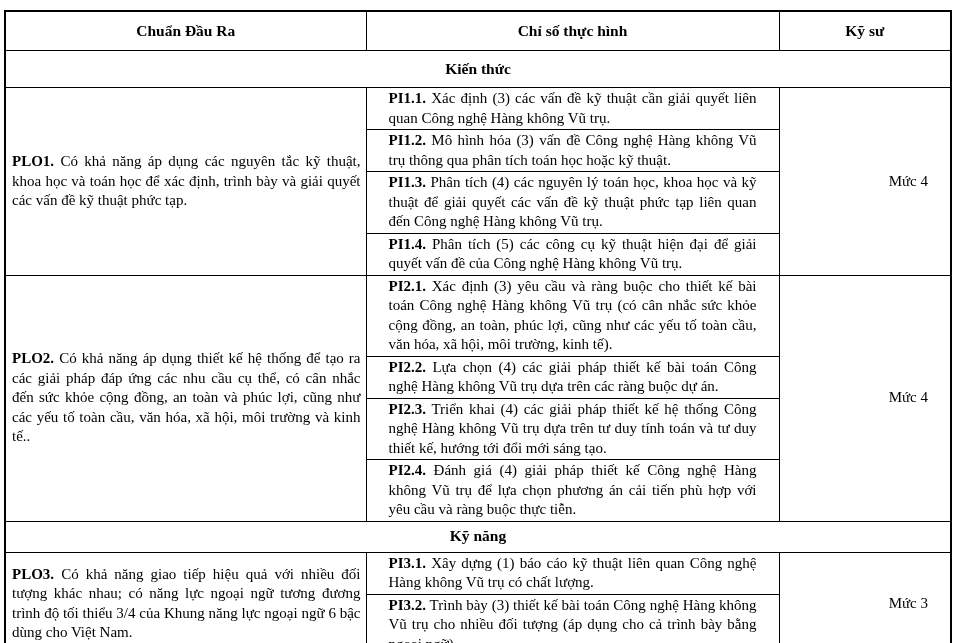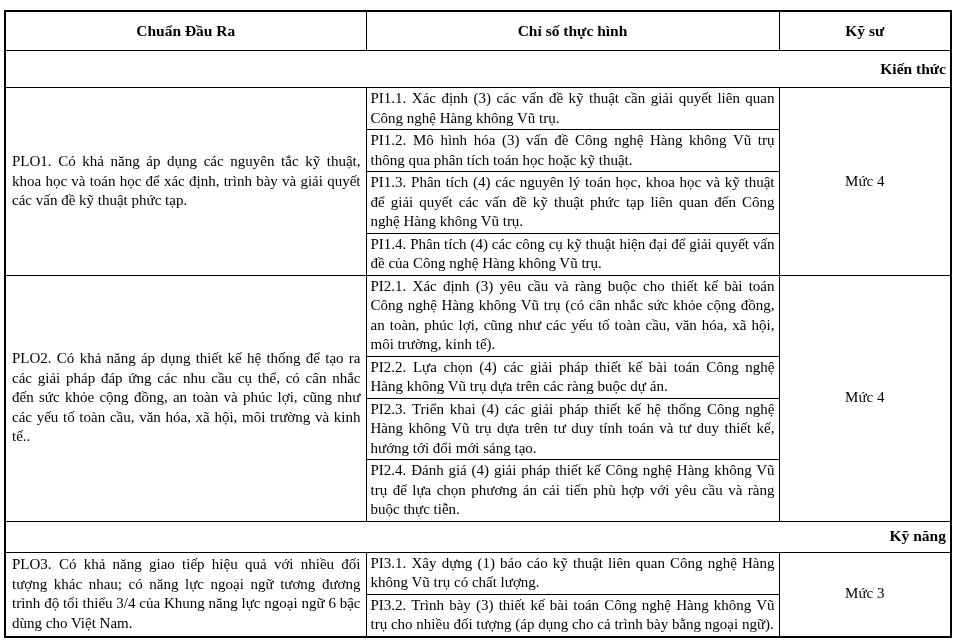--- a/index.html
+++ b/index.html
@@ -22,49 +22,49 @@
     table-layout: fixed;
     width: 946px;
     border: 2px solid #000000;
     font-size: 15px;
   }
   col.c1 { width: 361px; }
   col.c2 { width: 413px; }
   col.c3 { width: 172px; }
   td {
     border: 1px solid #000000;
-    padding: 1px 4px;
+    padding: 1px 22px;
     line-height: 1.3;
     vertical-align: middle;
     overflow: hidden;
   }
   tr.head td {
     font-weight: bold;
     text-align: center;
     height: 36px;
     font-size: 15.5px;
   }
   tr.section td {
     font-weight: bold;
-    text-align: right;
+    text-align: center;
     font-size: 15.5px;
   }
   tr.section-knowledge td { height: 34px; }
   tr.section-skills td { height: 28px; }
   td.plo {
     text-align: justify;
     padding: 2px 5px 2px 6px;
   }
   td.pi {
     text-align: justify;
   }
   td.level {
-    text-align: center;
+    text-align: right;
   }
-  b { font-weight: normal; }
+  b { font-weight: bold; }
 </style>
 </head>
 <body>
 
 <div class="page">
   <table class="outcomes">
     <colgroup>
       <col class="c1">
         <col class="c2">
         <col class="c3">
@@ -86,21 +86,21 @@
       <td class="pi"><b>PI1.1.</b> <span>Xác định (3) các vấn đề kỹ thuật cần giải quyết liên quan Công nghệ Hàng không Vũ trụ.</span></td>
       <td class="level" rowspan="4">Mức 4</td>
     </tr>
     <tr>
       <td class="pi"><b>PI1.2.</b> <span>Mô hình hóa (3) vấn đề Công nghệ Hàng không Vũ trụ thông qua phân tích toán học hoặc kỹ thuật.</span></td>
     </tr>
     <tr>
       <td class="pi"><b>PI1.3.</b> <span>Phân tích (4) các nguyên lý toán học, khoa học và kỹ thuật để giải quyết các vấn đề kỹ thuật phức tạp liên quan đến Công nghệ Hàng không Vũ trụ.</span></td>
     </tr>
     <tr>
-      <td class="pi"><b>PI1.4.</b> <span>Phân tích (4) các công cụ kỹ thuật hiện đại để giải quyết vấn đề của Công nghệ Hàng không Vũ trụ.</span></td>
+      <td class="pi"><b>PI1.4.</b> <span>Phân tích (5) các công cụ kỹ thuật hiện đại để giải quyết vấn đề của Công nghệ Hàng không Vũ trụ.</span></td>
     </tr>
 
     <tr>
       <td class="plo" rowspan="4"><b>PLO2.</b> <span>Có khả năng áp dụng thiết kế hệ thống để tạo ra các giải pháp đáp ứng các nhu cầu cụ thể, có cân nhắc đến sức khỏe cộng đồng, an toàn và phúc lợi, cũng như các yếu tố toàn cầu, văn hóa, xã hội, môi trường và kinh tế..</span></td>
       <td class="pi"><b>PI2.1.</b> <span>Xác định (3) yêu cầu và ràng buộc cho thiết kế bài toán Công nghệ Hàng không Vũ trụ (có cân nhắc sức khỏe cộng đồng, an toàn, phúc lợi, cũng như các yếu tố toàn cầu, văn hóa, xã hội, môi trường, kinh tế).</span></td>
       <td class="level" rowspan="4">Mức 4</td>
     </tr>
     <tr>
       <td class="pi"><b>PI2.2.</b> <span>Lựa chọn (4) các giải pháp thiết kế bài toán Công nghệ Hàng không Vũ trụ dựa trên các ràng buộc dự án.</span></td>
     </tr>

